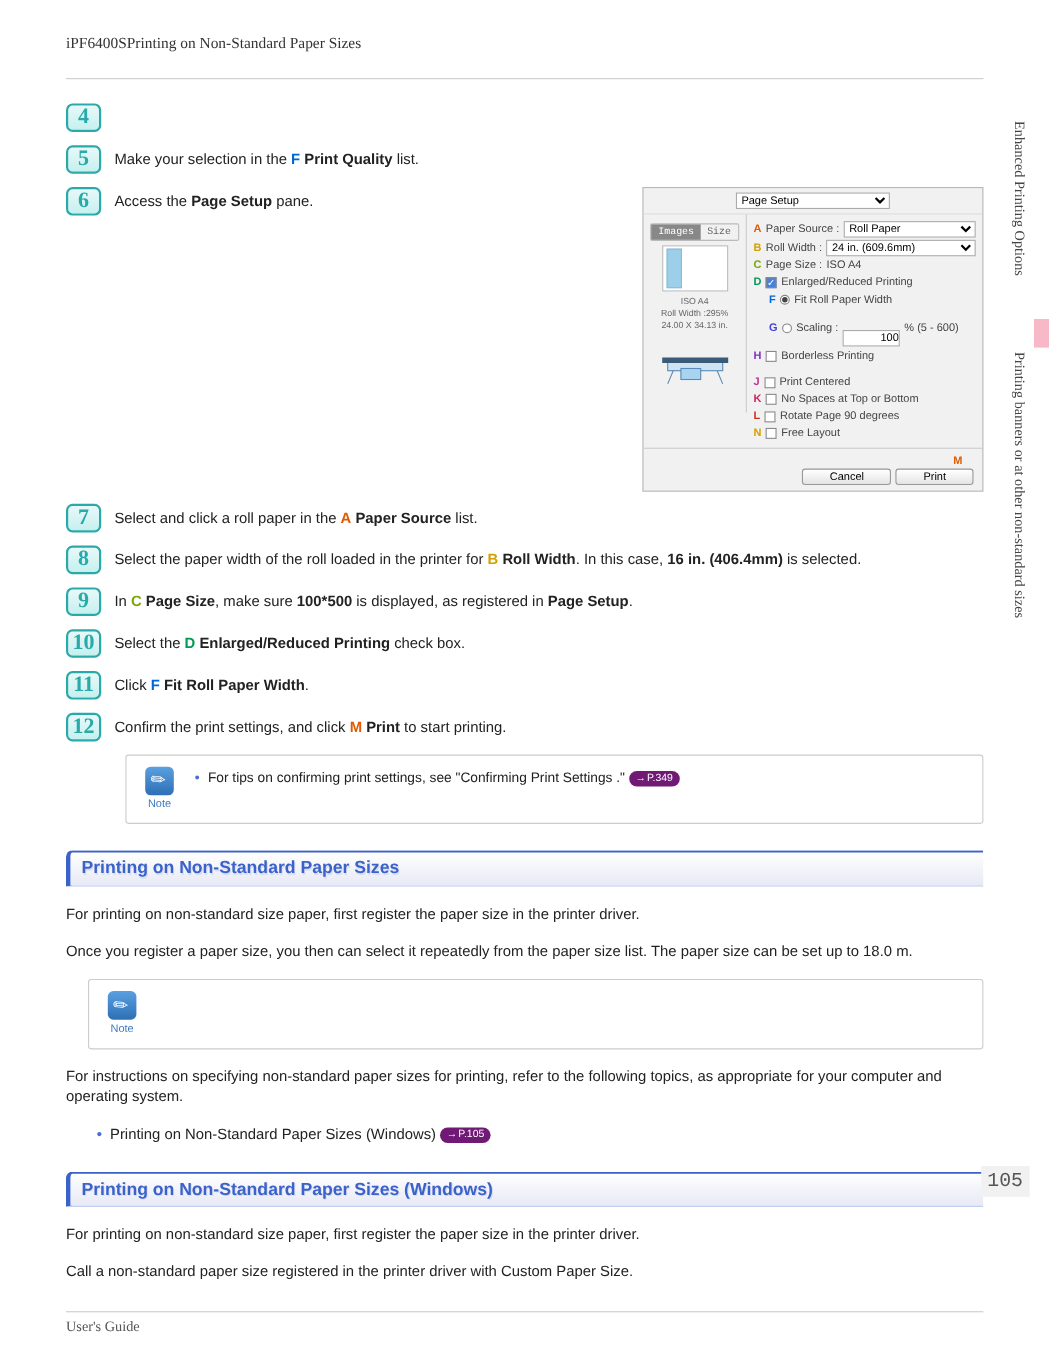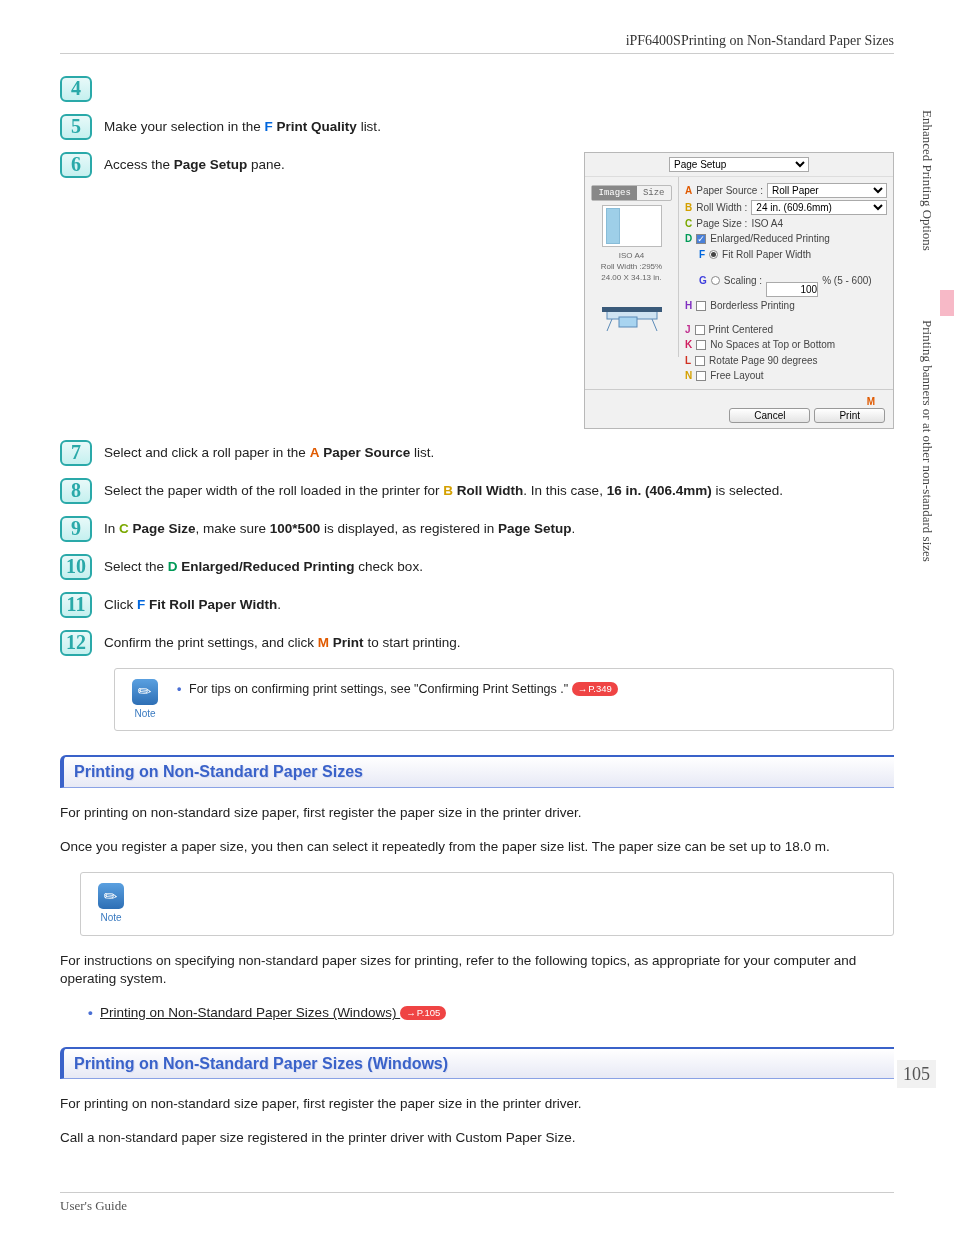--- a/index.html
+++ b/index.html
@@ -1,18 +1,18 @@
 <!DOCTYPE html>
 <html><head>
 <meta charset="utf-8">
 <style>
   * { box-sizing: border-box; margin: 0; padding: 0; }
   body { font-family: Arial, Helvetica, sans-serif; font-size: 13px; color: #222; background: #fff; width: 954px; margin: 0 auto; line-height: 1.35; position: relative; }
   .page { padding: 32px 60px 30px 60px; position: relative; min-height: 1235px; }
-  .header-row { display: flex; justify-content: flex-end; font-family: "Times New Roman", serif; font-size: 14px; color: #333; border-bottom: 1px solid #ccc; padding-bottom: 2px; margin-bottom: 22px; }
+  .header-row { display: flex; justify-content: flex-start; font-family: "Times New Roman", serif; font-size: 14px; color: #333; border-bottom: 1px solid #ccc; padding-bottom: 20px; margin-bottom: 22px; }
   .step { display: flex; align-items: flex-start; gap: 12px; margin-bottom: 12px; }
   .step-num { flex: 0 0 32px; height: 26px; border: 2px solid #2aa9a9; border-radius: 6px; background: linear-gradient(#e8f9f9,#c5f0ef); color: #2aa9a9; font-family: "Times New Roman", serif; font-size: 20px; font-weight: bold; display: flex; align-items: center; justify-content: center; text-align: center; }
   .step-body { flex: 1; padding-top: 4px; font-size: 13.5px; }
   .mark { font-weight: bold; }
   .mA { color: #e05a00; }
   .mB { color: #d4a000; }
   .mC { color: #7aa800; }
   .mD { color: #009a57; }
   .mE { color: #009a9a; }
   .mF { color: #0066dd; }
@@ -45,26 +45,26 @@
   .sidebar-2 { top: 320px; }
   .pink-tab { position:absolute; right:0; top:290px; width:14px; height:26px; background:#f7b9c7; }
   .note-box { border:1px solid #ccc; border-radius:3px; padding:10px 12px; margin:8px 0 8px 54px; display:flex; gap:14px; align-items:flex-start; }
   .note-box.full { margin-left:20px; }
   .note-icon { flex:0 0 36px; text-align:center; font-size:10px; color:#3a7ac0; }
   .note-icon .ic { width:26px; height:26px; border-radius:5px; background:linear-gradient(#5aa0e0,#2e6fb5); display:flex; align-items:center; justify-content:center; color:#fff; margin:0 auto 2px; }
   .note-icon .ic::before { content:"✎"; font-size:16px; transform:rotate(-40deg); }
   .note-body { flex:1; font-size:12.5px; }
   .note-body li, .links li { list-style:none; position:relative; padding-left:12px; margin:2px 0;}
   .note-body li::before, .links li::before { content:"•"; color:#4a6fd4; position:absolute; left:0; font-weight:bold;}
-  .pill { display:inline-block; background:#ef4444; color:#fff; border-radius:9px; font-size:9.5px; padding:0 6px; line-height:14px; vertical-align:1px;}
+  .pill { display:inline-block; background:#701a75; color:#fff; border-radius:9px; font-size:9.5px; padding:0 6px; line-height:14px; vertical-align:1px;}
   .pill::before { content:"→"; margin-right:1px; font-weight:bold;}
   .section-head { border:1px solid #3a62c9; border-top:2px solid #3a62c9; border-left:4px solid #3a62c9; border-right:0; border-bottom:1px solid #8aa2e5; border-radius:6px 0 0 0; background:linear-gradient(#fff,#e7e9f5); padding:4px 10px; font-size:16px; font-weight:bold; color:#3a62c9; margin-top:24px; margin-bottom:6px; text-shadow:1px 1px 0 #dadef2;}
   .body-text { font-size:13.5px; margin:16px 0; }
-  .links { margin:6px 0 0 28px; font-size:13.5px;text-decoration:underline;}
-  .page-num { position:absolute; right:18px; top:1060px; font-family:Liberation Serif, serif; font-size:18px; color:#555; background:#f1f1f1; padding:2px 6px;}
+  .links { margin:6px 0 0 28px; font-size:13.5px;}
+  .page-num { position:absolute; right:18px; top:1060px; font-family:Liberation Mono, monospace; font-size:18px; color:#555; background:#f1f1f1; padding:2px 6px;}
   .footer-row { position:absolute; bottom:20px; left:60px; right:60px; border-top:1px solid #ccc; padding-top:4px; font-family:"Times New Roman",serif; font-size:13px; color:#555;}
   .printer-svg { width:70px; height:45px; margin:6px auto; display:block;}
   .cb { width:10px; height:10px; border:1px solid #888; display:inline-block; vertical-align:-1px; background:#fff;}
   .cb.on { background:#4a80d8; position:relative;}
   .cb.on::after{content:"✓"; color:#fff; font-size:9px; position:absolute; left:0; top:-2px;}
   .radio { width:9px; height:9px; border:1px solid #888; border-radius:50%; display:inline-block; vertical-align:-1px; background:#fff; position:relative;}
   .radio.on::after { content:""; width:5px; height:5px; background:#444; border-radius:50%; position:absolute; left:1px; top:1px;}
 </style>
 </head>
 <body>

